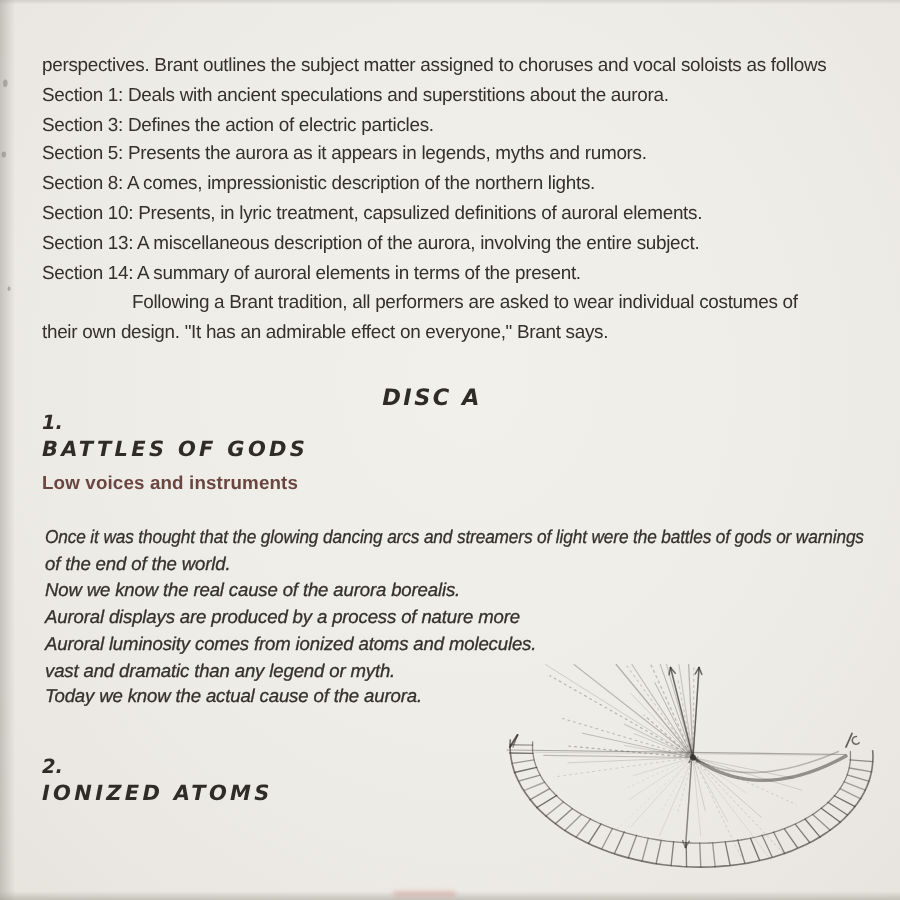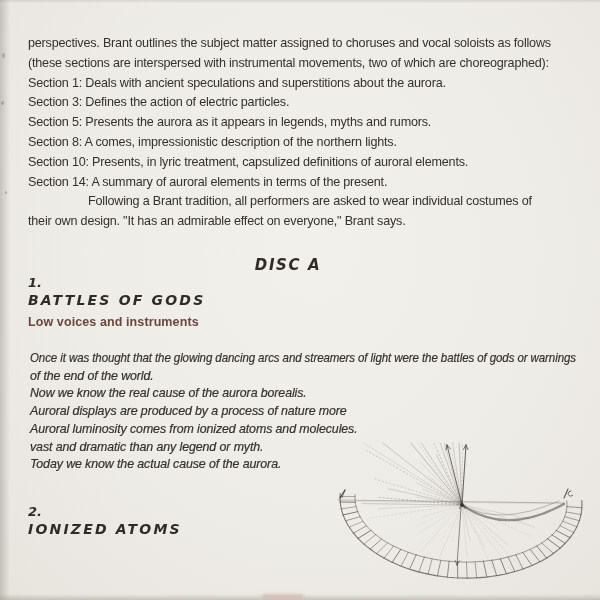--- a/index.html
+++ b/index.html
@@ -57,26 +57,26 @@
   <div class="edge-top"></div>
   <div class="edge-left"></div>
   <div class="edge-bottom"></div>
   <div class="speck s1"></div>
   <div class="speck s2"></div>
   <div class="speck s3"></div>
   <div class="smudge"></div>
 
   <div class="intro">
     <div class="line">perspectives.  Brant outlines the subject matter assigned to choruses and vocal soloists as follows</div>
-    <div class="line">(these sections are interspersed with instrumental movements, two of which are choreographed):</div>
     <div class="line">Section 1: Deals with ancient speculations and superstitions about the aurora.</div>
     <div class="line">Section 3: Defines the action of electric particles.</div>
     <div class="line">Section 5: Presents the aurora as it appears in legends, myths and rumors.</div>
     <div class="line">Section 8: A comes, impressionistic description of the northern lights.</div>
     <div class="line">Section 10: Presents, in lyric treatment, capsulized definitions of auroral elements.</div>
+    <div class="line">Section 13: A miscellaneous description of the aurora, involving the entire subject.</div>
     <div class="line">Section 14: A summary of auroral elements in terms of the present.</div>
     <div class="line indent">Following a Brant tradition, all performers are asked to wear individual costumes of</div>
     <div class="line">their own design.  "It has an admirable effect on everyone," Brant says.</div>
   </div>
 
   <div class="disc-heading">DISC A</div>
 
   <div class="track t1">
     <div class="track-number line">1.</div>
     <div class="track-title line">BATTLES OF GODS</div>

